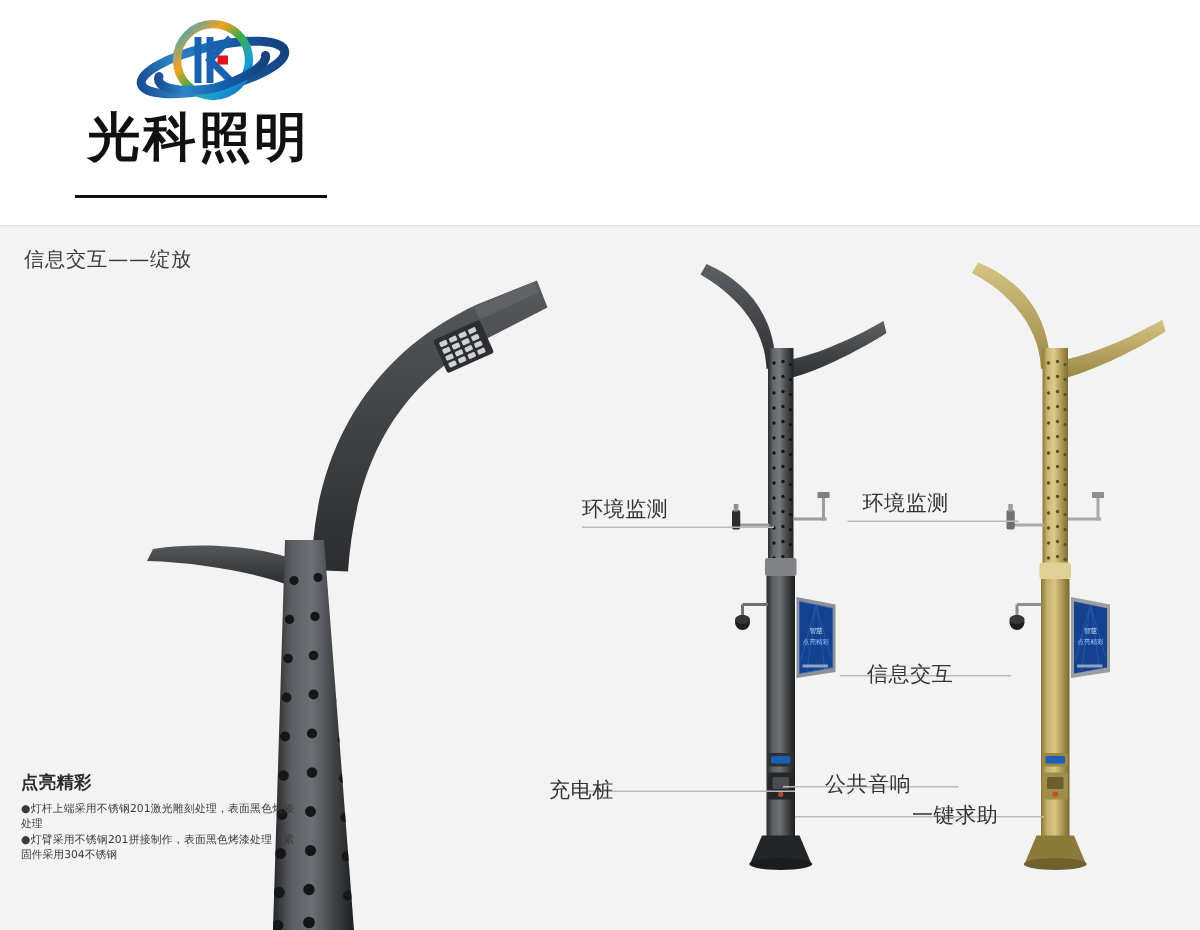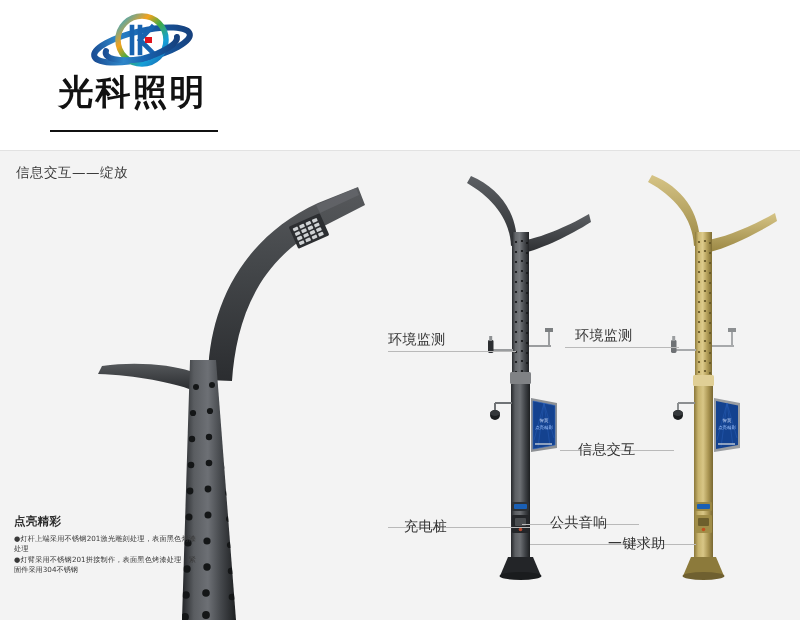--- a/index.html
+++ b/index.html
@@ -462,21 +462,21 @@
   <div class="lead" style="left:388px;top:351px;width:128px;"></div>
   <div class="lead" style="left:565px;top:347px;width:114px;"></div>
   <div class="lead" style="left:560px;top:450px;width:114px;"></div>
   <div class="lead" style="left:388px;top:527px;width:142px;"></div>
   <div class="lead" style="left:522px;top:524px;width:117px;"></div>
   <div class="lead" style="left:530px;top:544px;width:166px;"></div>
 
   <div class="callout" style="left:388px;top:331px;">环境监测</div>
   <div class="callout" style="left:575px;top:327px;">环境监测</div>
   <div class="callout" style="left:578px;top:441px;">信息交互</div>
-  <div class="callout" style="left:404px;top:518px;">充电桩</div>
+  <div class="callout" style="left:366px;top:518px;">充电桩</div>
   <div class="callout" style="left:550px;top:514px;">公共音响</div>
   <div class="callout" style="left:608px;top:535px;">一键求助</div>
 
   <div class="spec">
     <div class="spec-h">点亮精彩</div>
     <div class="spec-li">●灯杆上端采用不锈钢201激光雕刻处理，表面黑色烤漆处理</div>
     <div class="spec-li">●灯臂采用不锈钢201拼接制作，表面黑色烤漆处理，紧固件采用304不锈钢</div>
   </div>
 
 </div>

